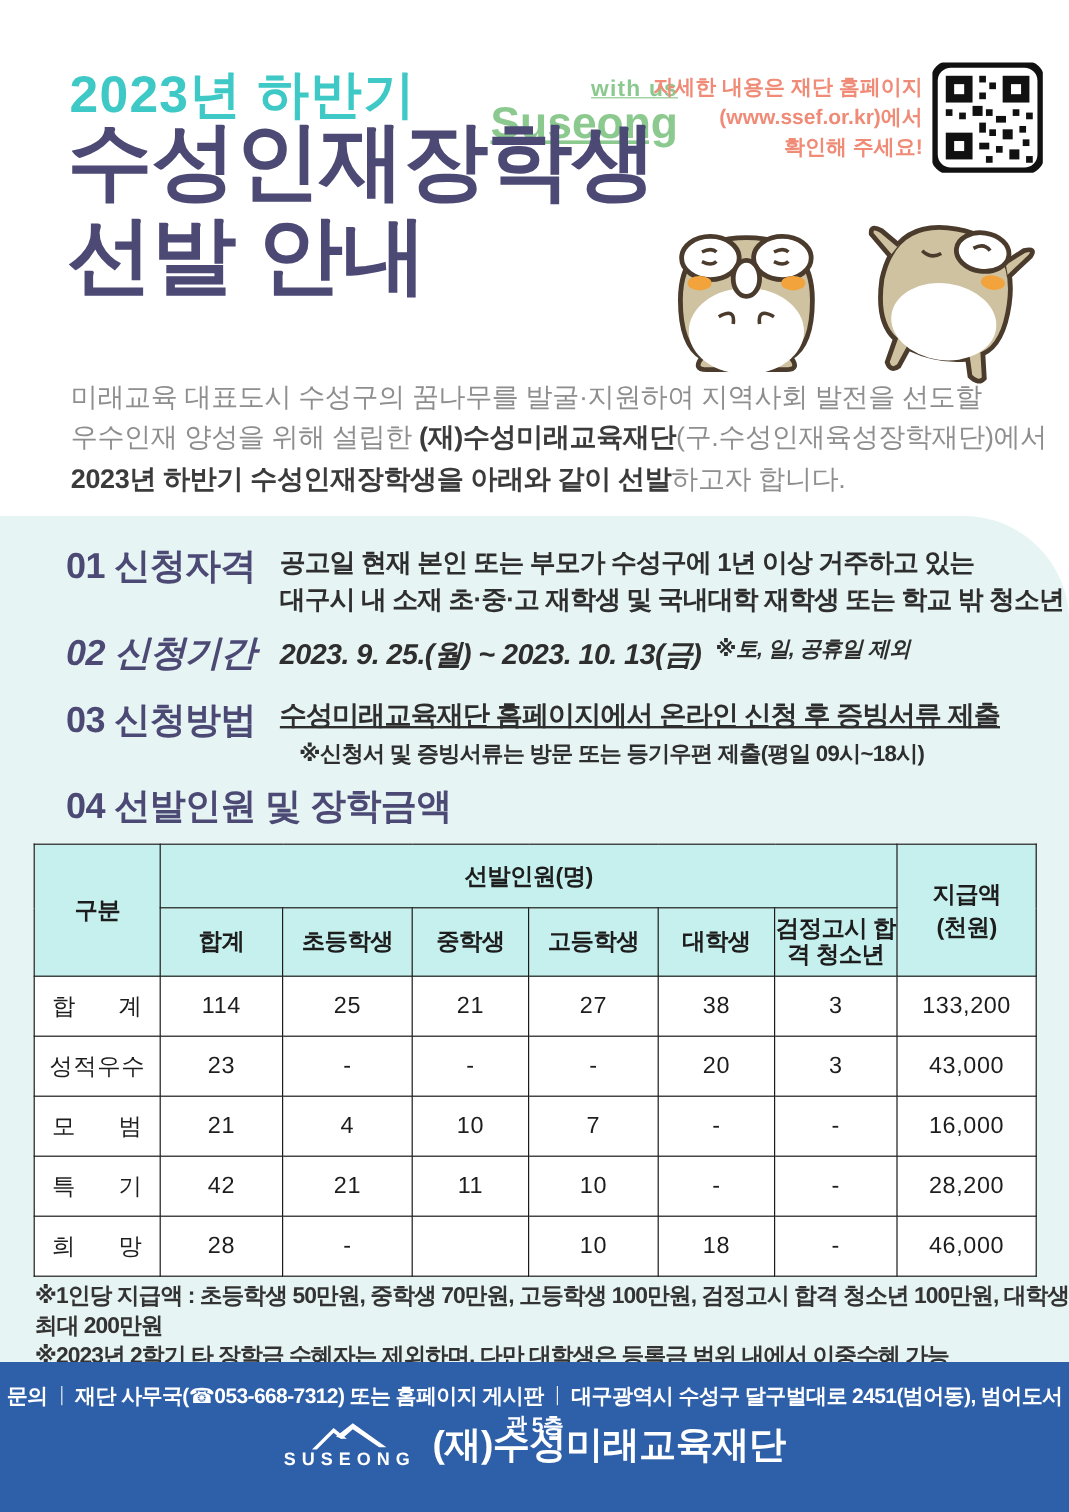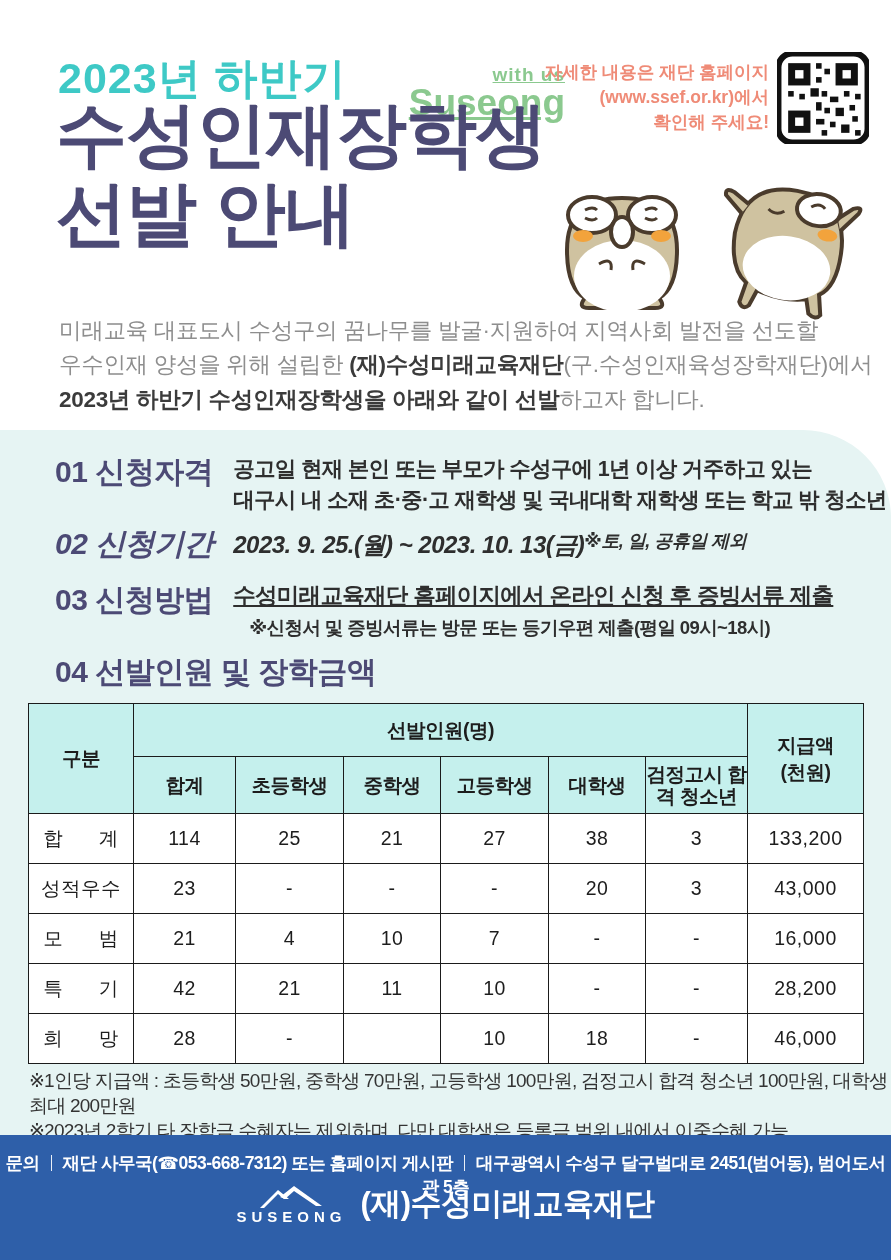--- a/index.html
+++ b/index.html
@@ -25,37 +25,37 @@
 
   
   .panel { position:absolute; left:0; top:430px; width:891px; height:705px; background:#e6f4f3; border-top-right-radius:88px; }
   .sec { position:absolute; left:55px; display:flex; align-items:flex-start; }
   .sec-head { font-size:30px; font-weight:800; color:#4c4a75; white-space:nowrap; letter-spacing:-0.5px; }
   .sec-body { margin-left:20px; color:#2e2e2e; }
   .sec01 { top:22px; }
   .sec01 .sec-body { font-size:21.5px; line-height:1.42; font-weight:600; letter-spacing:-0.7px; padding-top:2px; }
   .sec02 { top:94px; align-items:center;font-style:italic; }
   .sec02 .sec-body { font-size:24px; font-weight:700; letter-spacing:-0.5px; display:flex; align-items:flex-start; }
-  .sec02 .date-note { font-size:18px; font-weight:600; letter-spacing:-0.5px; }
+  .sec02 .date-note { font-size:18px; font-weight:600; margin-left:12px; letter-spacing:-0.5px; }
   .sec03 { top:150px; }
   .sec03 .sec-body { padding-top:0; }
   .sec03 .line1 { font-size:22.5px; font-weight:700; letter-spacing:-0.7px;text-decoration:underline; }
   .sec03 .line2 { font-size:18.5px; font-weight:600; letter-spacing:-0.6px; margin-top:4px; color:#2e2e2e;margin-left:16px; }
   .sec04 { top:222px; }
 
   
   table.sel { position:absolute; left:28px; top:273px; width:835px; border-collapse:collapse; table-layout:fixed; background:#ffffff; }
   table.sel th, table.sel td { border:1.6px solid #1b1b1b; text-align:center; vertical-align:middle; color:#1d1d1d; }
   table.sel th { background:#c5f0ed; font-weight:600; font-size:19.5px; letter-spacing:-0.5px; }
   table.sel td { background:#ffffff; font-size:19.5px; height:50px; letter-spacing:0.5px; }
   tr.h1 th { height:53px; }
   tr.h2 th { height:57px; line-height:1.15; }
   td.rlabel { white-space:pre; letter-spacing:-0.5px;margin-left:16px; }
   
-  .footnotes { position:absolute; left:29px; top:638px; font-size:19px; line-height:1.32; color:#333333; font-weight:400; letter-spacing:-0.8px; }
+  .footnotes { position:absolute; left:29px; top:638px; font-size:19px; line-height:1.32; color:#333333; font-weight:700; letter-spacing:-0.8px; }
 
   
   .footer { position:absolute; left:0; top:1135px; width:891px; height:125px; background:#2e5fa9; color:#ffffff; }
   .contact { position:absolute; top:16px; width:100%; text-align:center; font-size:17.5px; font-weight:600; letter-spacing:-0.5px; }
   .contact .sep { display:inline-block; width:1px; height:16px; background:#ffffff; margin:0 11px; vertical-align:-2px; opacity:0.9; }
   .brand { position:absolute; top:48px; width:100%; display:flex; justify-content:center; align-items:center; gap:14px; }
   .brand-logo { display:flex; flex-direction:column; align-items:center; }
   .brand-logo .word { font-size:15px; font-weight:700; letter-spacing:5px; margin-top:-2px; }
   .brand-org { font-size:31px; font-weight:800; letter-spacing:-0.5px; }
 </style>

